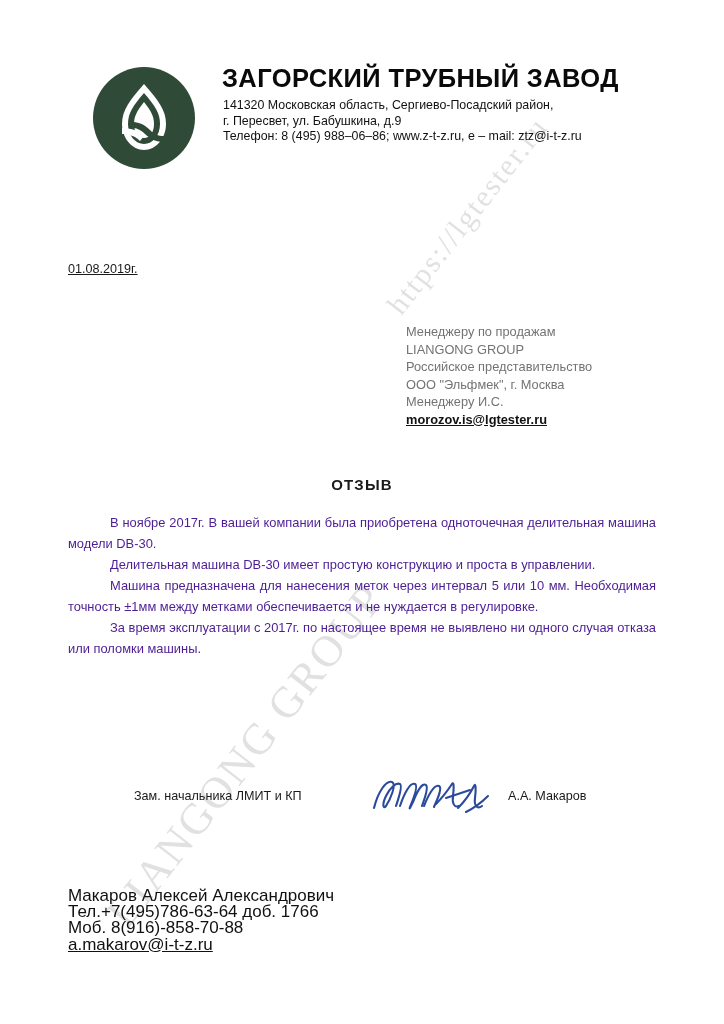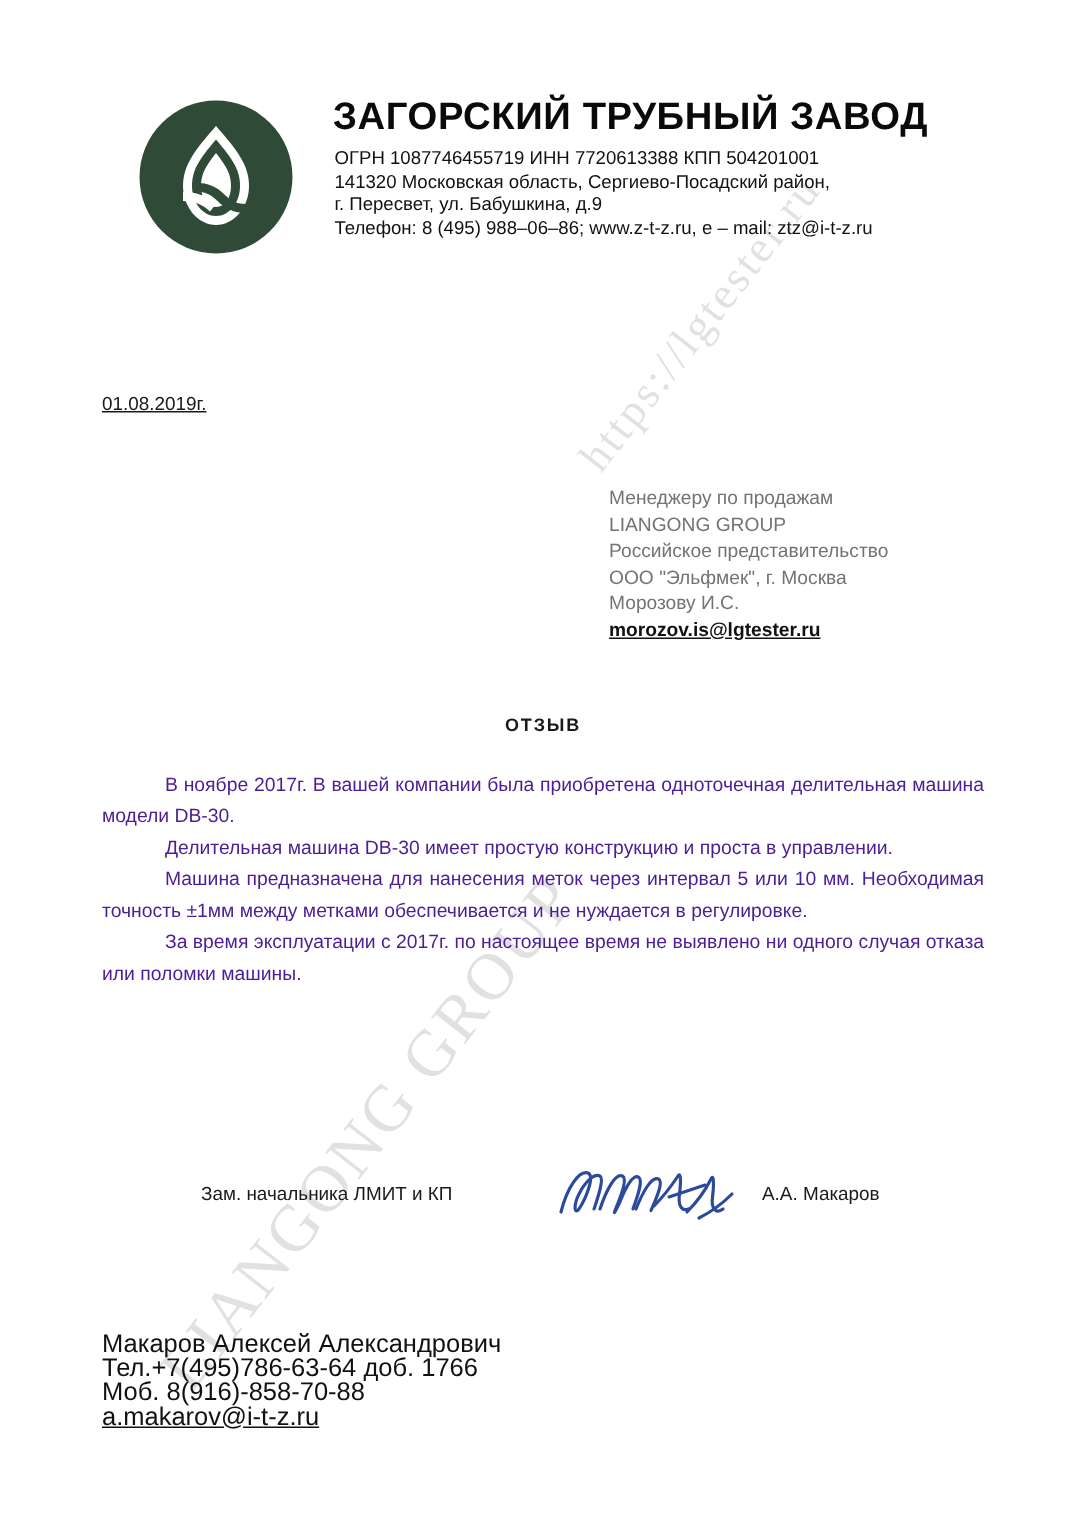--- a/index.html
+++ b/index.html
@@ -122,21 +122,21 @@
     font-weight: bold;
   }
 
   
   .doc-title {
     position: absolute;
     left: 0;
     top: 476px;
     width: 724px;
     text-align: center;
-    font-size: 12px;
+    font-size: 15px;
     font-weight: bold;
     letter-spacing: 1.2px;
     z-index: 10;
   }
 
   
   .body-text {
     position: absolute;
     left: 68px;
     top: 512px;
@@ -218,35 +218,34 @@
         <path d="M52 27 C41 40 36 47 36 58 C36 69 43 78 52 78 C61 78 68 69 68 58 C68 47 63 40 52 27 Z" fill="#2f4a36"></path>
         <path d="M52 36 C45 45 42 50 42 58 C42 66 46 72 52 72 C58 72 62 66 62 58 C62 50 59 45 52 36 Z" fill="#ffffff"></path>
         <path d="M40 56 C46 56 52 58 58 64 C62 68 66 70 72 70 L72 76 C64 76 58 73 53 68 C48 63 44 62 40 62 Z" fill="#2f4a36"></path>
         <path d="M30 62 C38 62 46 64 52 70 L48 75 C43 70 37 68 30 68 Z" fill="#ffffff"></path>
       </svg>
     </div>
 
     <div class="company-title">ЗАГОРСКИЙ ТРУБНЫЙ ЗАВОД</div>
 
     <div class="company-lines">
-      <div>ОГРН 1087746455719 ИНН 7720613388  КПП 504201001</div>
       <div>141320 Московская область, Сергиево-Посадский район,</div>
       <div>г. Пересвет, ул. Бабушкина, д.9</div>
       <div>Телефон: 8 (495) 988–06–86; www.z-t-z.ru, e – mail: ztz@i-t-z.ru</div>
     </div>
   </div>
 
   <div class="doc-date">01.08.2019г.</div>
 
   <div class="addressee">
     <div>Менеджеру по продажам</div>
     <div>LIANGONG GROUP</div>
     <div>Российское представительство</div>
     <div>ООО "Эльфмек", г. Москва</div>
-    <div>Морозову И.С.</div>
+    <div>Менеджеру И.С.</div>
     <div class="email">morozov.is@lgtester.ru</div>
   </div>
 
   <div class="doc-title">ОТЗЫВ</div>
 
   <div class="body-text">
     <p>В ноябре 2017г. В вашей компании была приобретена одноточечная делительная машина модели DB-30.</p>
     <p>Делительная машина DB-30 имеет простую конструкцию и проста в управлении.</p>
     <p>Машина предназначена для нанесения меток через интервал 5 или 10 мм. Необходимая точность ±1мм между метками обеспечивается и не нуждается в регулировке.</p>
     <p>За время эксплуатации с 2017г. по настоящее время не выявлено ни одного случая отказа или поломки машины.</p>

